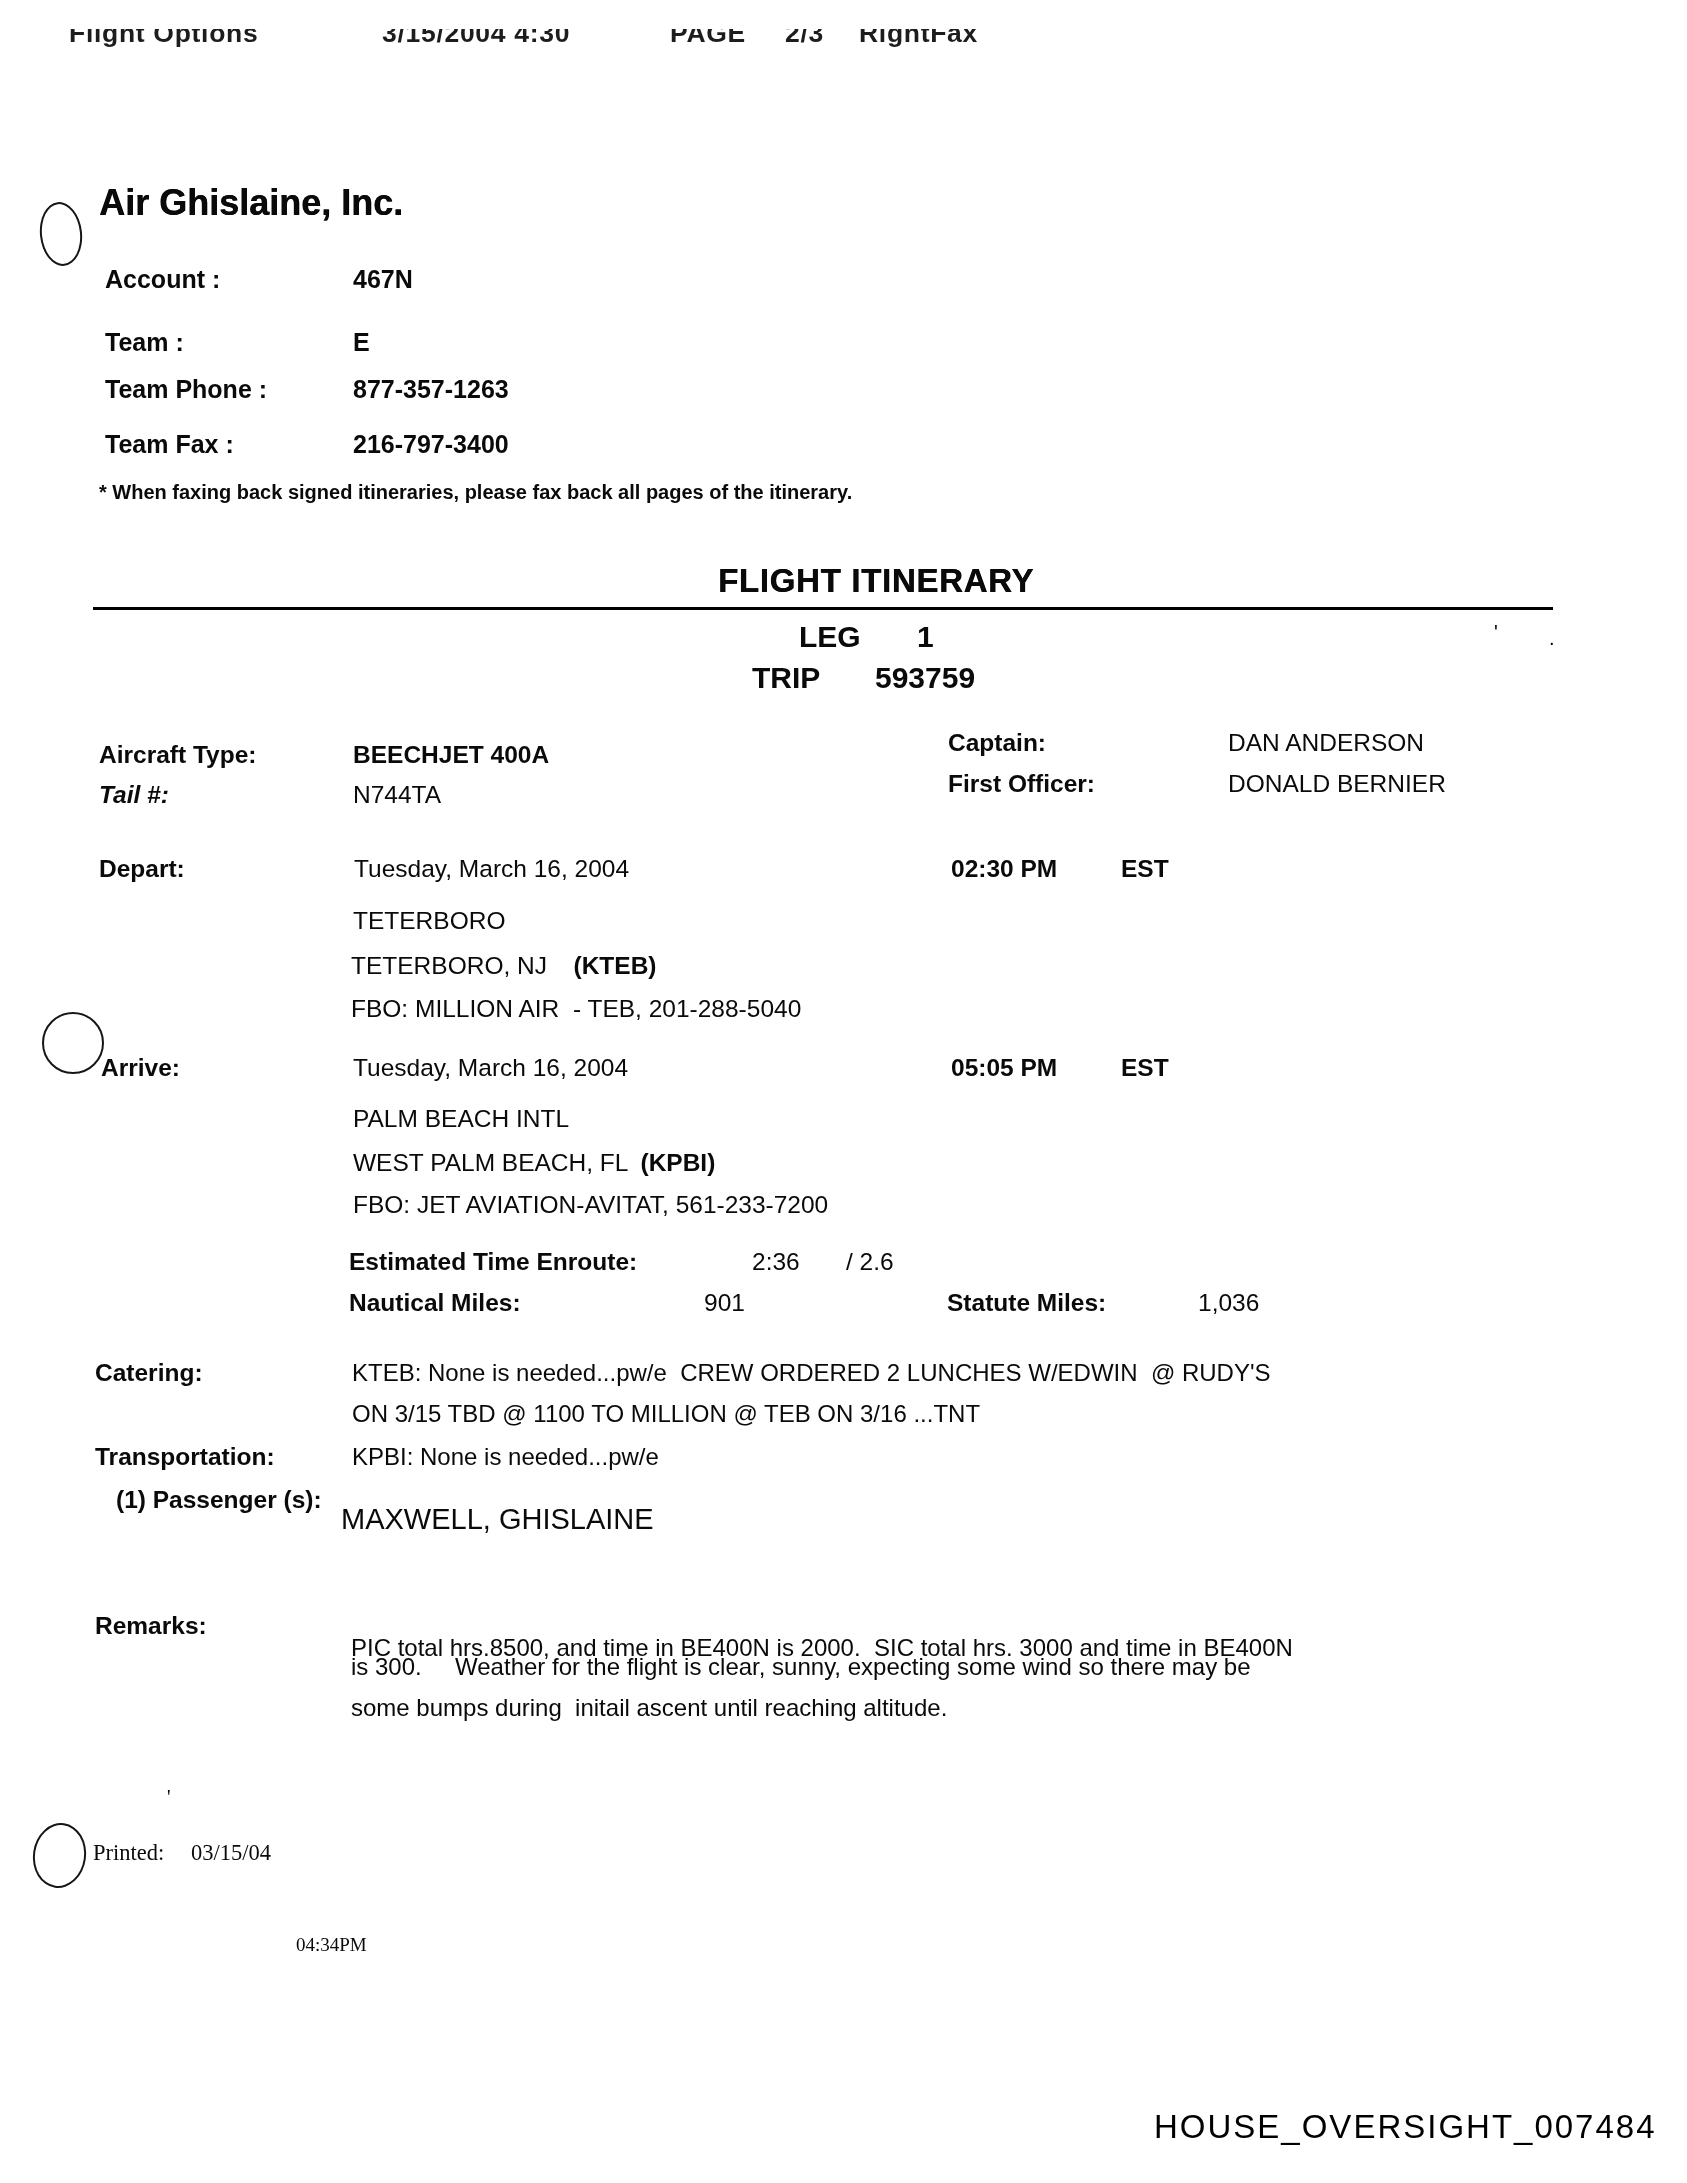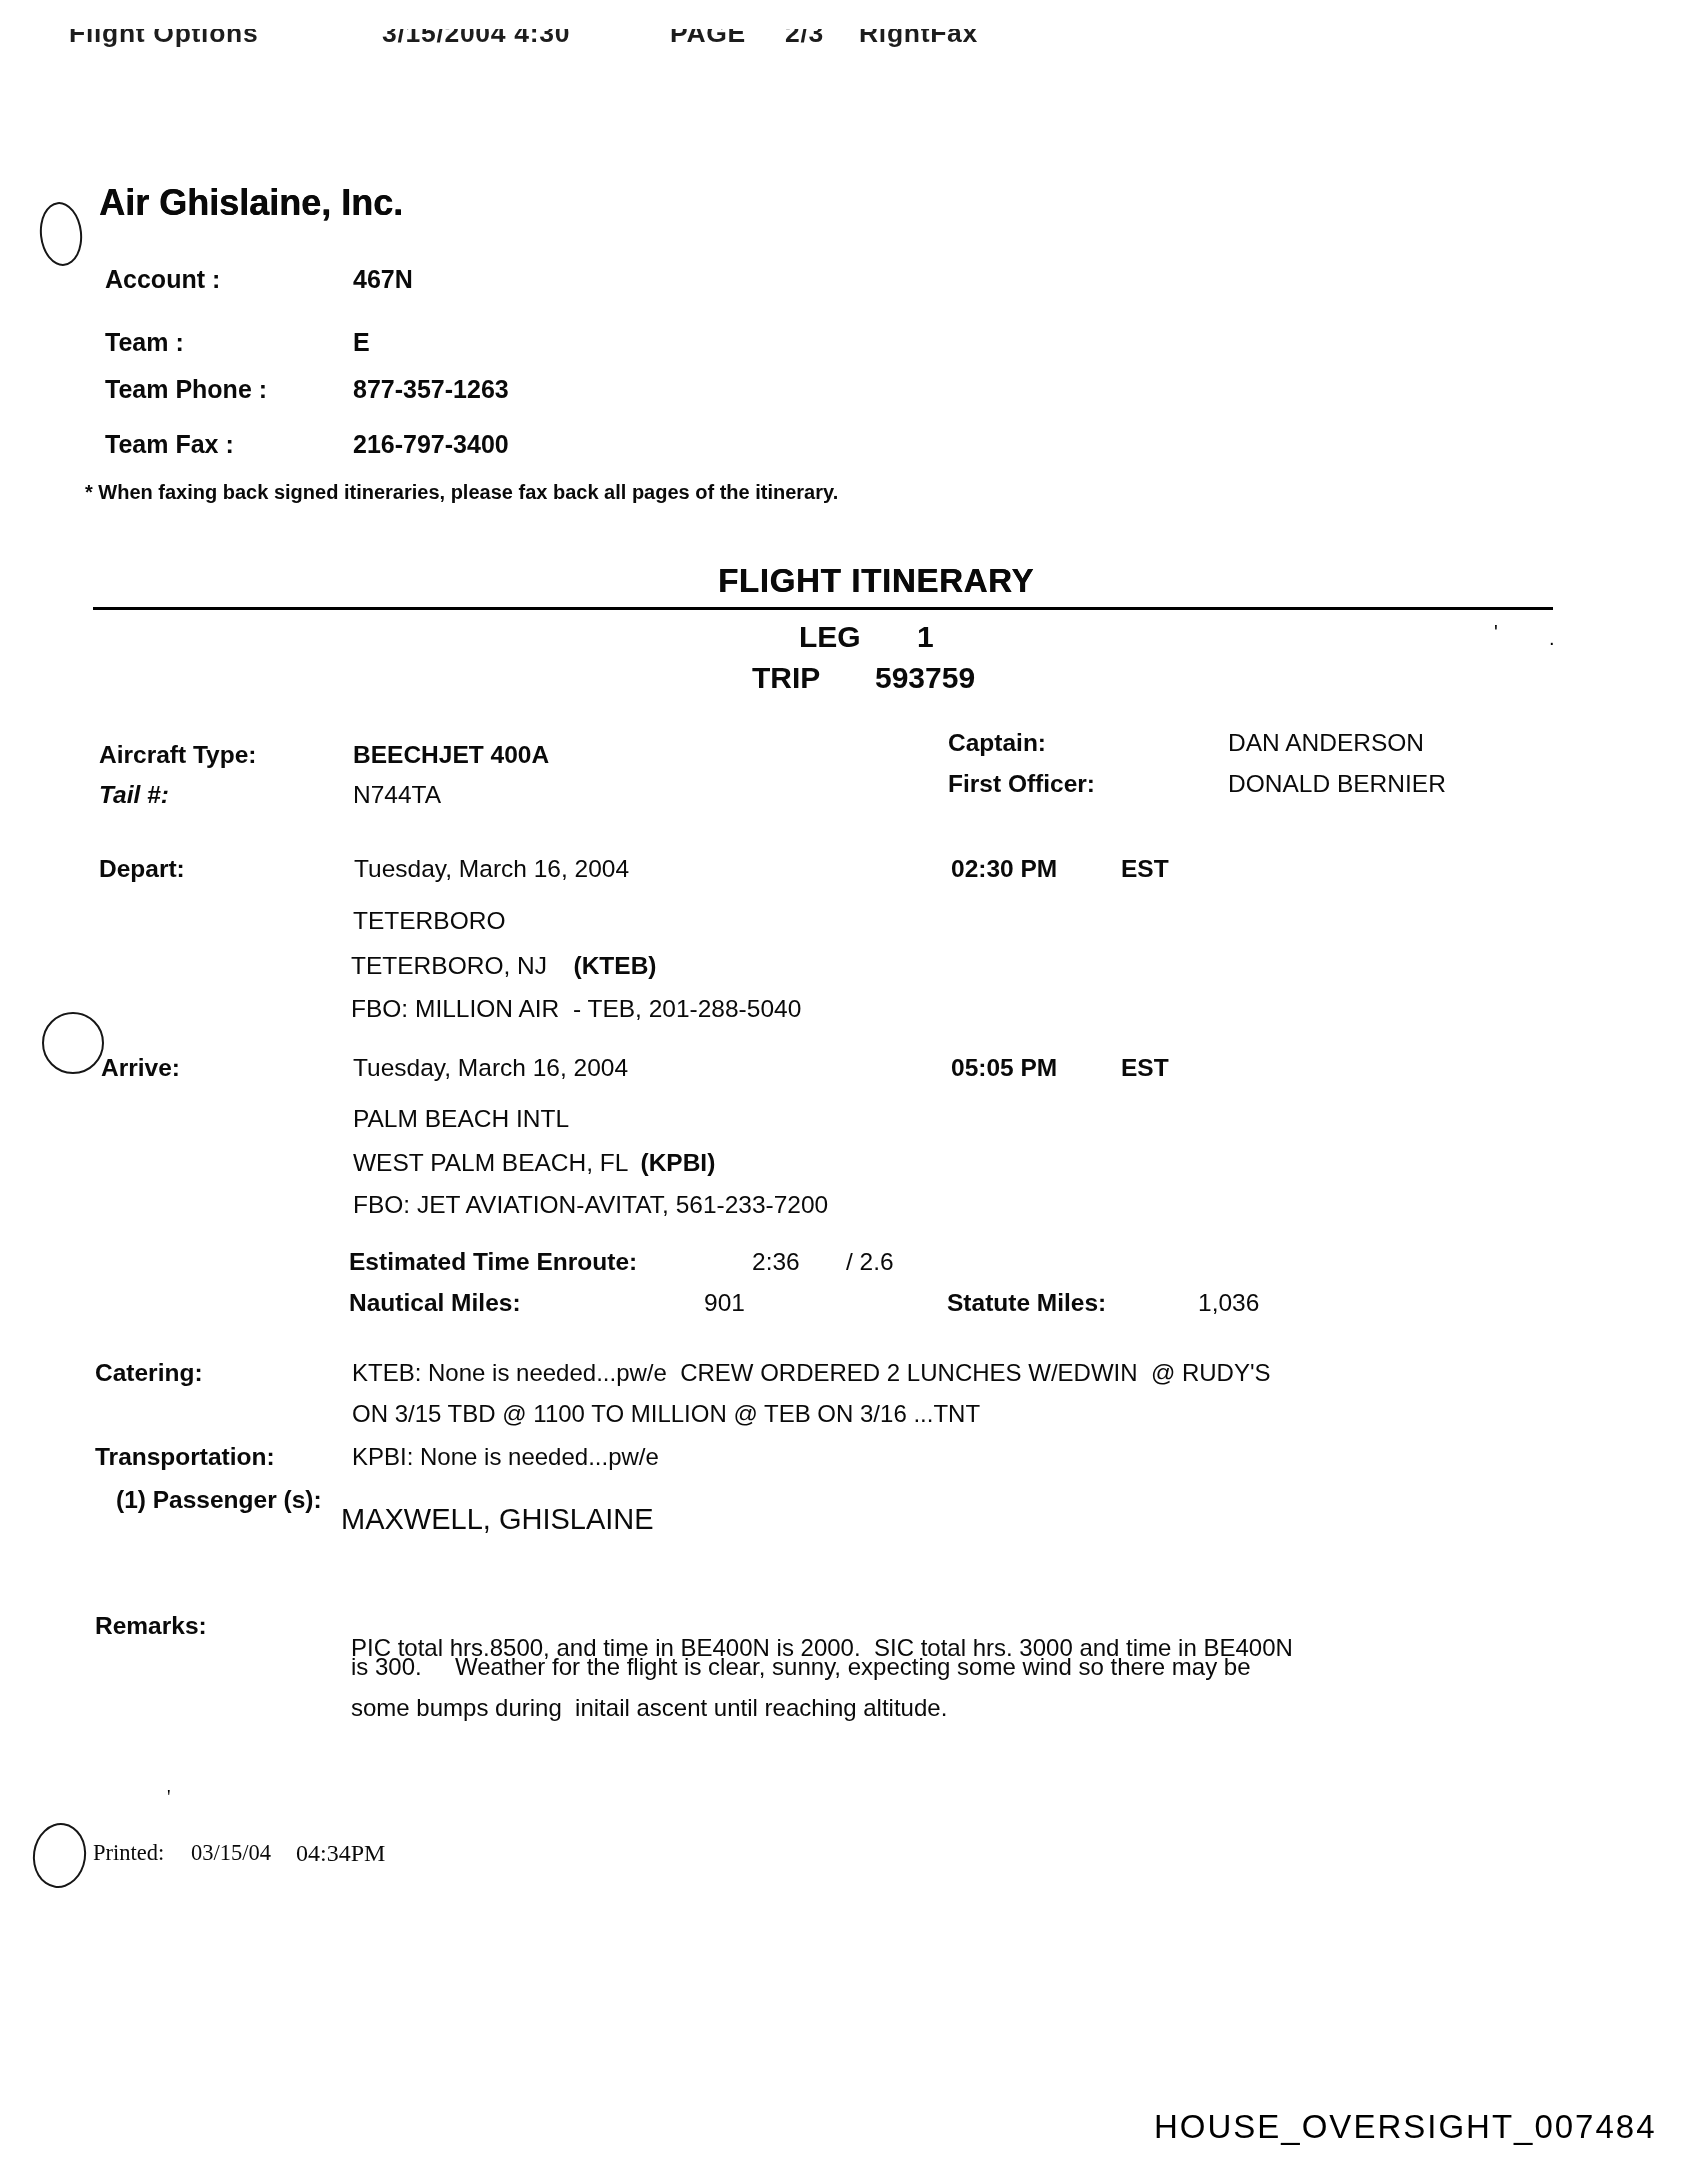--- a/index.html
+++ b/index.html
@@ -66,21 +66,21 @@
 
   <div class="abs b" style="left:105px;top:329px;font-size:25px;">Team :</div>
   <div class="abs b" style="left:353px;top:329px;font-size:25px;">E</div>
 
   <div class="abs b" style="left:105px;top:376px;font-size:25px;">Team Phone :</div>
   <div class="abs b" style="left:353px;top:376px;font-size:25px;">877-357-1263</div>
 
   <div class="abs b" style="left:105px;top:431px;font-size:25px;">Team Fax :</div>
   <div class="abs b" style="left:353px;top:431px;font-size:25px;">216-797-3400</div>
 
-  <div class="abs b" style="left:85px;top:482px;font-size:20px;text-align:right;">* When faxing back signed itineraries, please fax back all pages of the itinerary.</div>
+  <div class="abs b" style="left:99px;top:482px;font-size:20px;text-align:right;">* When faxing back signed itineraries, please fax back all pages of the itinerary.</div>
 
   <div class="abs b noisy" style="left:718px;top:564px;font-size:33px;letter-spacing:0.7px;">FLIGHT ITINERARY</div>
   <div class="rule"></div>
   <div class="abs b" style="left:799px;top:621px;font-size:30px;">LEG</div>
   <div class="abs b" style="left:917px;top:621px;font-size:30px;">1</div>
   <div class="abs b" style="left:752px;top:662px;font-size:30px;">TRIP</div>
   <div class="abs b" style="left:875px;top:662px;font-size:30px;">593759</div>
 
   <div class="abs b" style="left:99px;top:742px;font-size:24.5px;">Aircraft Type:</div>
   <div class="abs b" style="left:353px;top:742px;font-size:24.5px;">BEECHJET 400A</div>
@@ -127,21 +127,21 @@
   <div class="abs b" style="left:116px;top:1487px;font-size:24.5px;">(1) Passenger (s):</div>
   <div class="abs" style="left:341px;top:1504px;font-size:29px;">MAXWELL, GHISLAINE</div>
 
   <div class="abs b" style="left:95px;top:1613px;font-size:24.5px;">Remarks:</div>
   <div class="abs" style="left:351px;top:1613px;font-size:24px;margin-top:22px;">PIC total hrs.8500, and time in BE400N is 2000.  SIC total hrs. 3000 and time in BE400N</div>
   <div class="abs" style="left:351px;top:1654px;font-size:24px;">is 300.     Weather for the flight is clear, sunny, expecting some wind so there may be</div>
   <div class="abs" style="left:351px;top:1695px;font-size:24px;">some bumps during  initail ascent until reaching altitude.</div>
 
   <div class="abs serif" style="left:93px;top:1841px;font-size:22.5px;">Printed:</div>
   <div class="abs serif" style="left:191px;top:1841px;font-size:22.5px;">03/15/04</div>
-  <div class="abs serif" style="left:296px;top:1841px;font-size:24px;">04:34PM</div>
+  <div class="abs serif" style="left:296px;top:1935px;font-size:19px;">04:34PM</div>
 
   <div class="abs docid" style="left:1154px;top:2110px;">HOUSE_OVERSIGHT_007484</div>
 
   <div class="speck" style="left:1494px;top:621px;">'</div>
   <div class="speck" style="left:1549px;top:627px;">.</div>
   <div class="speck serif" style="left:167px;top:1786px;">'</div>
 
 </div>
 
 

